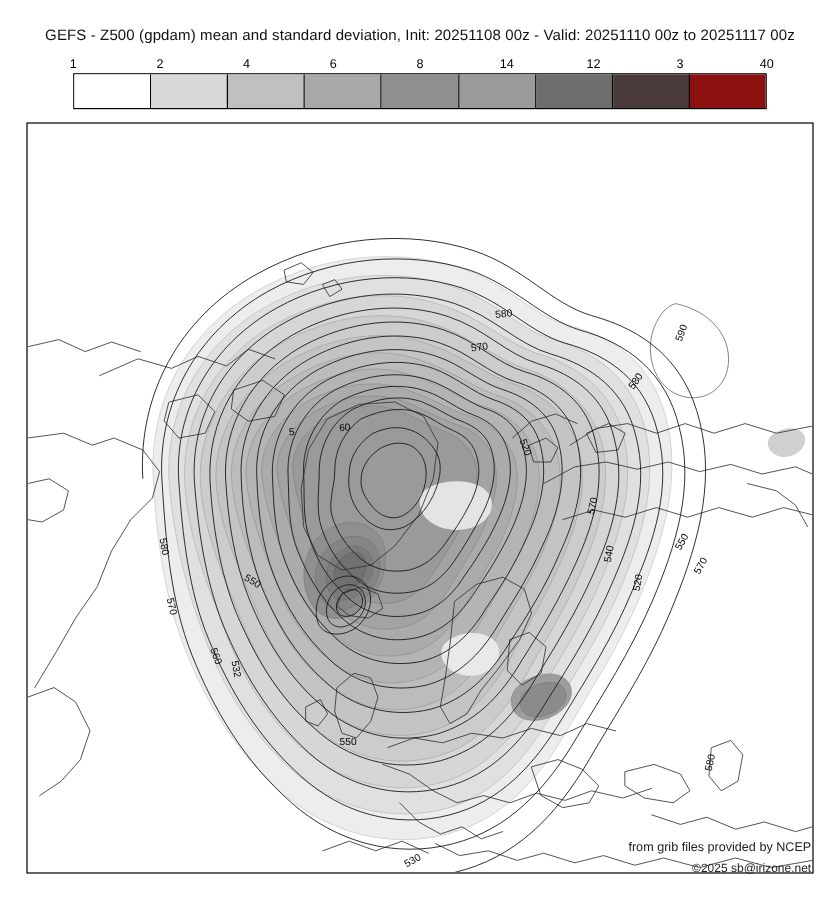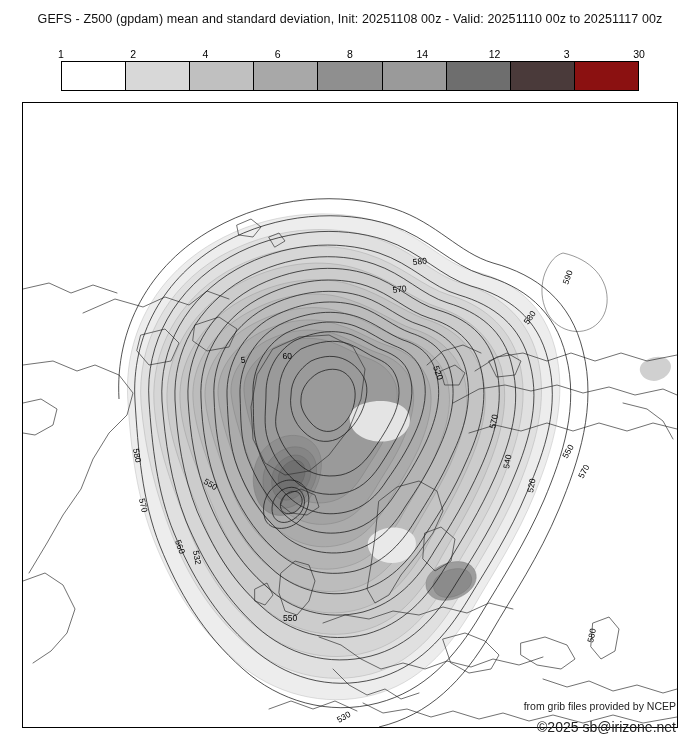--- a/index.html
+++ b/index.html
@@ -15,21 +15,21 @@
     overflow: hidden;
   }
   #root {
     position: relative;
     width: 700px;
     height: 748px;
   }
   #title {
     position: absolute;
     left: 0;
-    top: 12px;
+    top: 22px;
     width: 700px;
     text-align: center;
     font-size: 12.5px;
     letter-spacing: 0.1px;
     color: #111;
     white-space: nowrap;
   }
   
   #cbar-wrap {
     position: absolute;
@@ -89,21 +89,21 @@
     top: 700px;
     font-size: 10.5px;
     color: #222;
     text-align: center;
     white-space: nowrap;
   }
   #credit2 {
     position: absolute;
     right: 24px;
     top: 719px;
-    font-size: 14px;
+    font-size: 10px;
     color: #222;
     text-align: right;
     white-space: nowrap;
   }
   .clabel {
     font-size: 8.5px;
     font-family: "Liberation Sans", sans-serif;
     fill: #000;
   }
 </style>
@@ -117,21 +117,21 @@
   <div id="cbar-wrap">
     <div id="cbar-ticks">
       <span class="tick" style="left:0%">1</span>
       <span class="tick" style="left:12.5%">2</span>
       <span class="tick" style="left:25%">4</span>
       <span class="tick" style="left:37.5%">6</span>
       <span class="tick" style="left:50%">8</span>
       <span class="tick" style="left:62.5%">14</span>
       <span class="tick" style="left:75%">12</span>
       <span class="tick" style="left:87.5%">3</span>
-      <span class="tick" style="left:100%">30</span>
+      <span class="tick" style="left:100%">40</span>
     </div>
     <div id="cbar">
       <div class="cell" style="background: rgb(255, 255, 255);"></div>
       <div class="cell" style="background: rgb(216, 216, 216);"></div>
       <div class="cell" style="background: rgb(192, 192, 192);"></div>
       <div class="cell" style="background: rgb(168, 168, 168);"></div>
       <div class="cell" style="background: rgb(143, 143, 143);"></div>
       <div class="cell" style="background: rgb(154, 154, 154);"></div>
       <div class="cell" style="background: rgb(110, 110, 110);"></div>
       <div class="cell" style="background: rgb(74, 58, 58);"></div>

